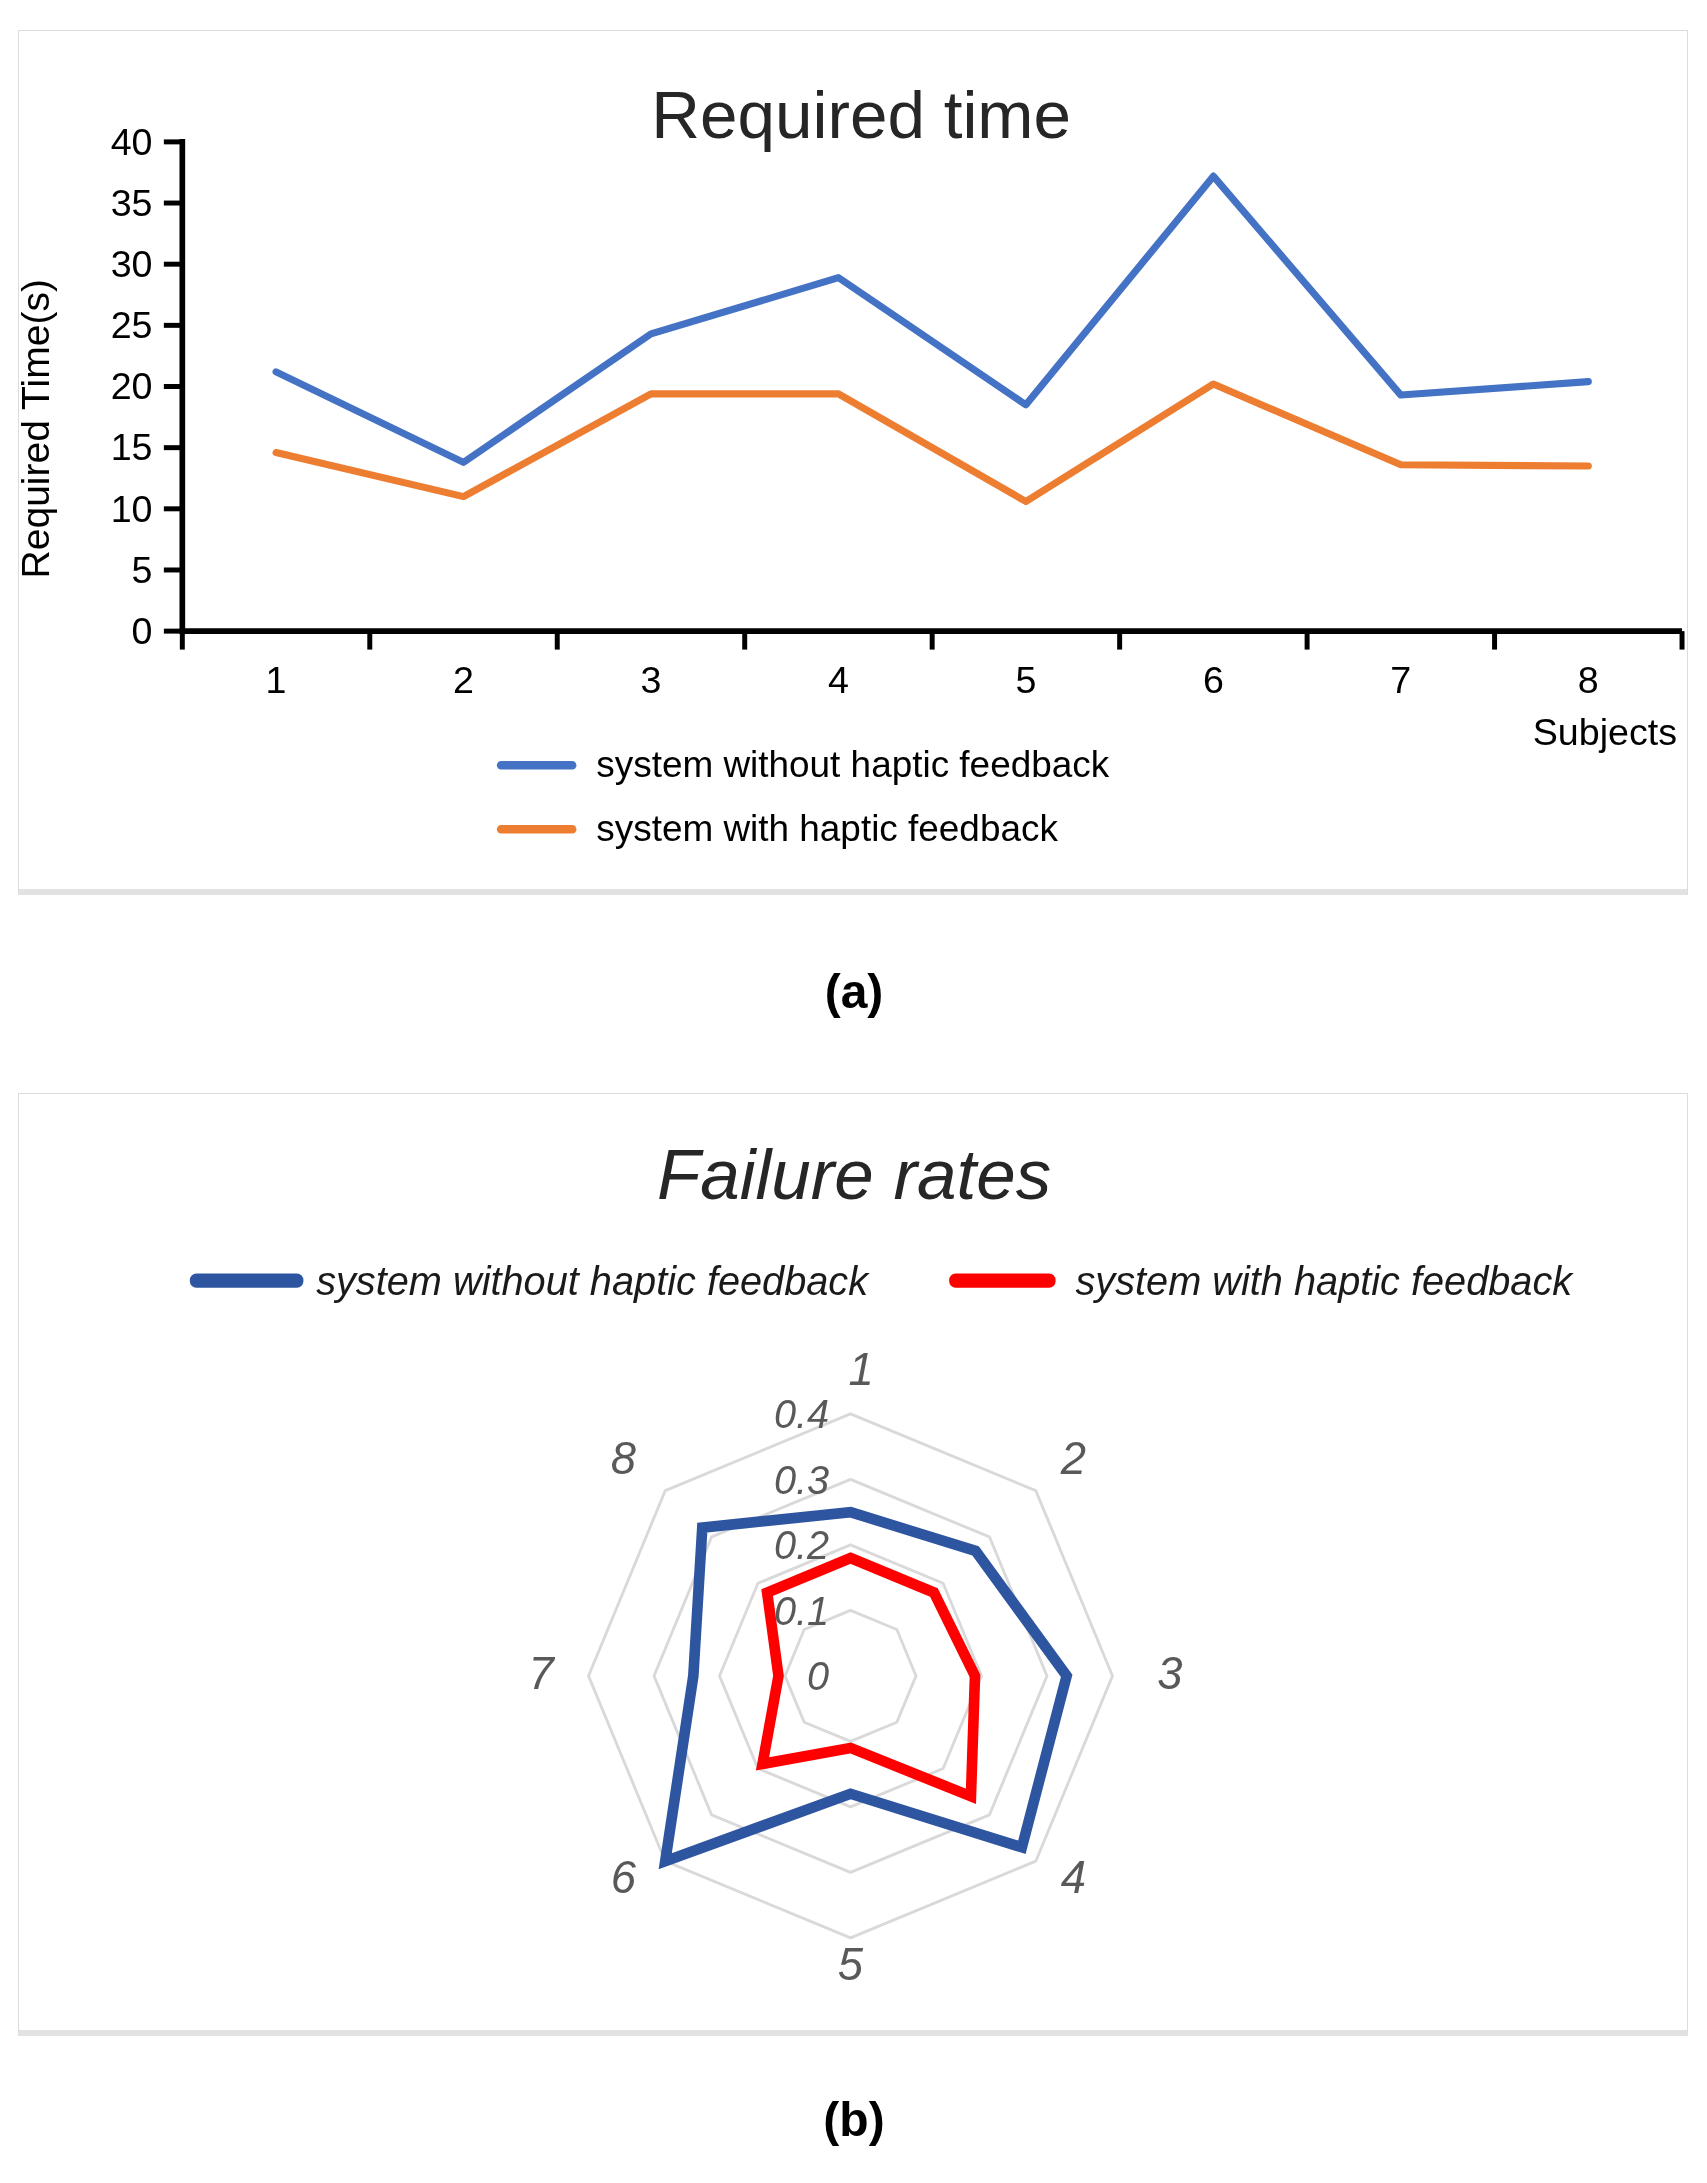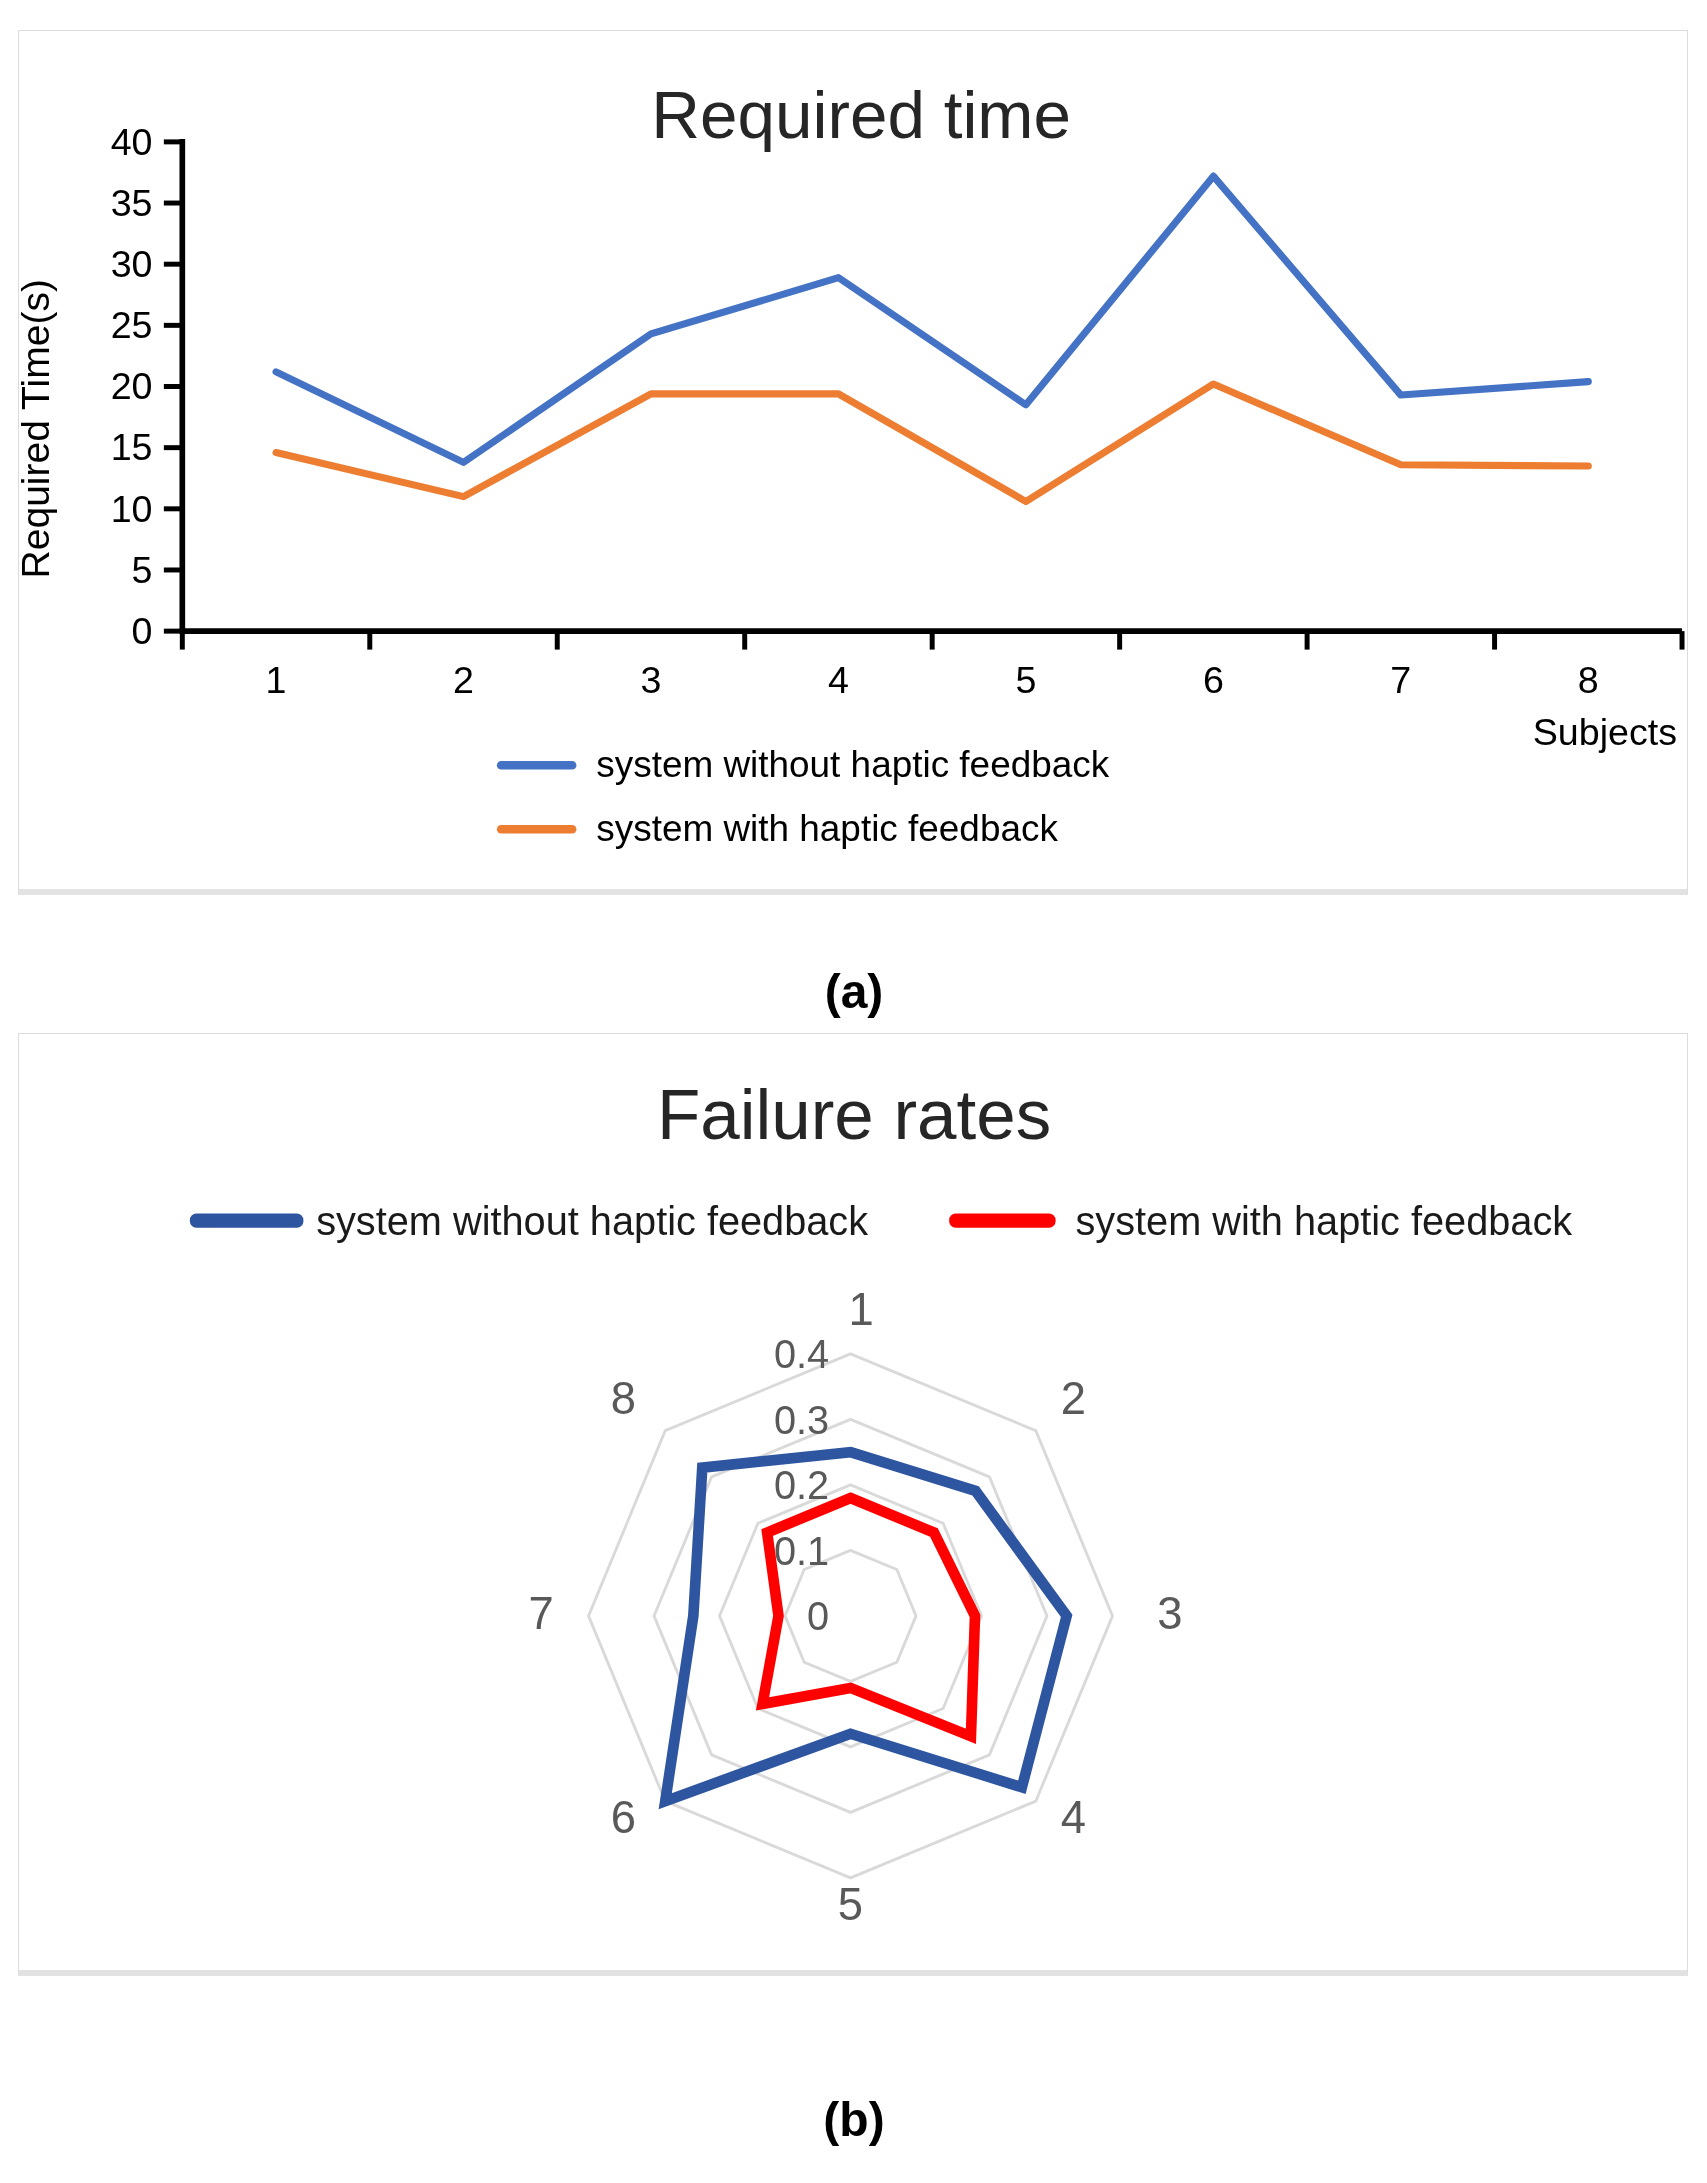--- a/index.html
+++ b/index.html
@@ -1,20 +1,20 @@
 <!DOCTYPE html>
 <html style="font-size:11.4px"><head>
 <meta charset="utf-8">
 <style>
   html,body{margin:0;padding:0;background:#ffffff;}
   body{width:1708px;height:2183px;position:relative;font-family:"Liberation Sans",sans-serif;}
   .panel{position:absolute;left:18px;width:1668px;background:#ffffff;
          border:1.4px solid #dcdcdc;border-bottom:6.4px solid #e2e2e2;}
   #panel-a{top:30px;height:858px;}
-  #panel-b{top:1033px;height:936px;}
+  #panel-b{top:1093px;height:936px;font-style:italic;}
   .panel svg{display:block;width:100%;height:100%;}
   .caption{position:absolute;left:0;width:1708px;text-align:center;
            font-size:48px;font-weight:bold;color:#000;}
   #caption-a{top:964px;}
   #caption-b{top:2092px;}
 </style>
 </head>
 <body>
 
 <div class="panel" id="panel-a">

